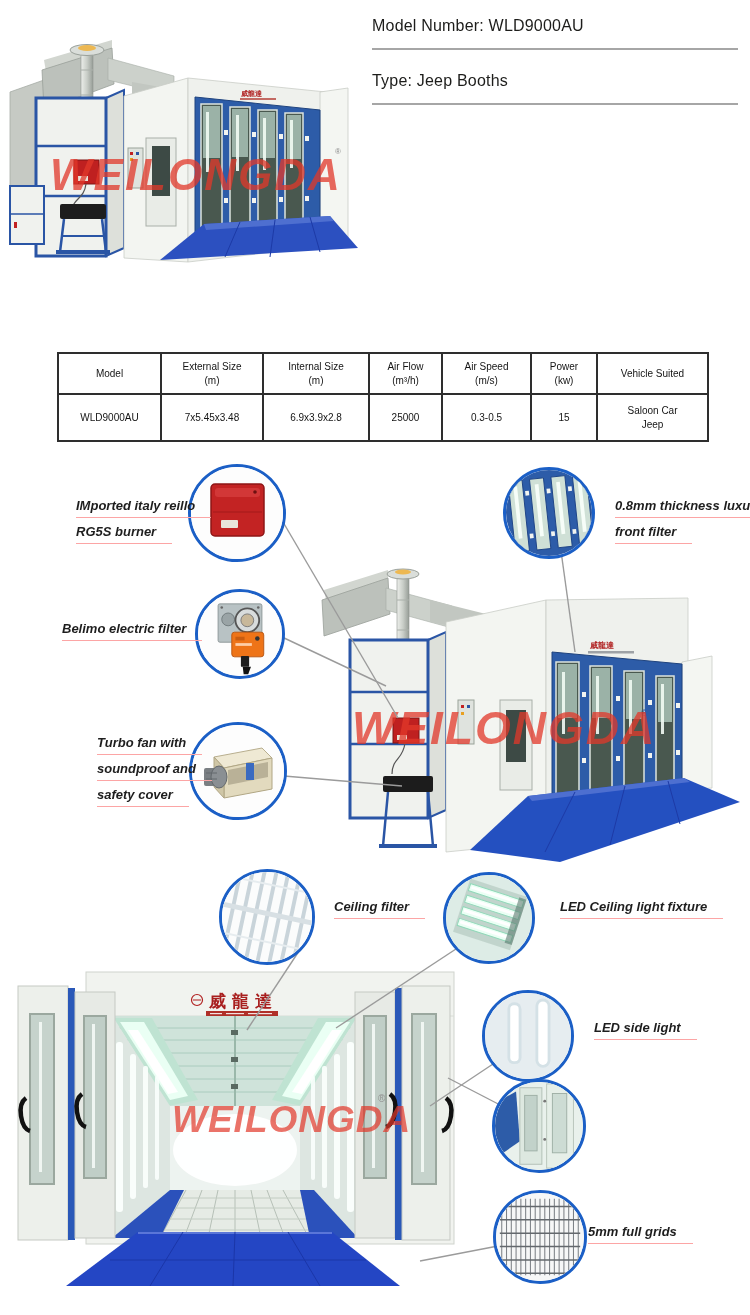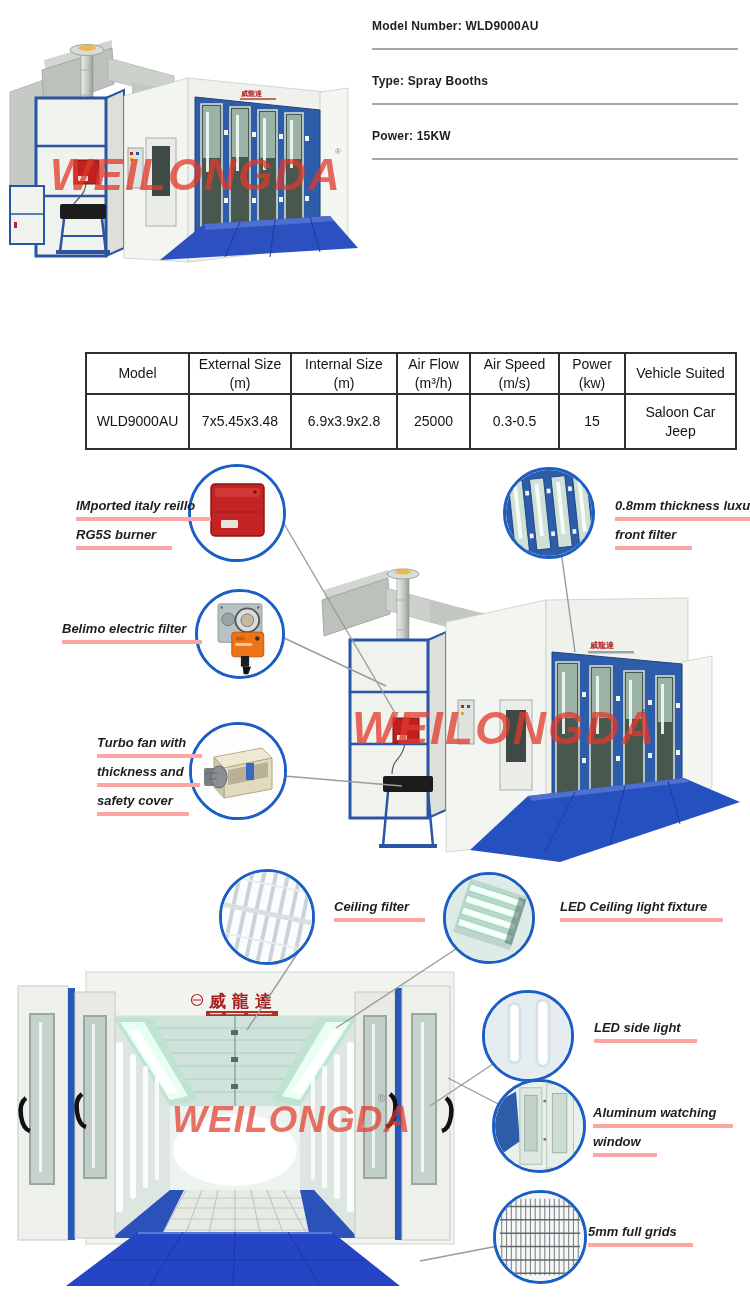--- a/index.html
+++ b/index.html
@@ -2,33 +2,33 @@
 <html><head>
 <meta charset="utf-8">
 <style>
   html,body{margin:0;padding:0;background:#fff;}
   .page{position:relative;width:750px;height:1315px;background:#fff;
         font-family:"Liberation Sans",sans-serif;overflow:hidden;}
   
   .spec-list{position:absolute;left:372px;top:4px;width:366px;z-index:5;}
   .spec-row{height:55px;}
   .spec-line{height:44px;display:flex;align-items:center;
-             border-bottom:2px solid #a6a6a6;font-weight:bold;font-size:12px;
+             border-bottom:2px solid #a6a6a6;font-weight:normal;font-size:16px;
              color:#1d1d1b;letter-spacing:.2px;white-space:nowrap;}
   
   table.specs{position:absolute;left:57px;top:352px;border-collapse:collapse;
-              font-size:14px;color:#141414;z-index:5;table-layout:fixed;margin-left:28px;}
+              font-size:10px;color:#141414;z-index:5;table-layout:fixed;}
   table.specs th,table.specs td{border:2px solid #2e2e2e;text-align:center;
               vertical-align:middle;font-weight:normal;padding:0;line-height:1.35;}
   table.specs tr.hdr{height:41px;}
-  table.specs tr.dat{height:55px;}
+  table.specs tr.dat{height:47px;}
   
   .callout-label{position:absolute;font-style:italic;font-weight:bold;
                  font-size:13px;color:#1e1e1e;z-index:6;}
-  .callout-label .ln{display:inline-block;border-bottom:4px solid #fca5a5;
+  .callout-label .ln{display:inline-block;border-bottom:1px solid #fca5a5;
                  padding:0 16px 4px 0;margin-bottom:6px;white-space:nowrap;}
   .callout-label .ln:last-child{margin-bottom:16px;}
   
   .circle{position:absolute;border:3px solid #1b5fc6;border-radius:50%;
           overflow:hidden;background:#fff;z-index:4;}
   .circle svg{display:block;width:100%;height:100%;}
   
   .art{position:absolute;z-index:1;}
   #lines{position:absolute;left:0;top:0;z-index:3;pointer-events:none;}
   .wm{font-family:"Liberation Sans",sans-serif;font-weight:bold;font-style:italic;}
@@ -132,26 +132,21 @@
   </svg>
 
   <div class="spec-list">
     <div class="spec-row">
         <div class="spec-line">
           <span>Model Number: WLD9000AU</span>
         </div>
       </div>
     <div class="spec-row">
         <div class="spec-line">
-          <span>Type: Spray Booths</span>
-        </div>
-      </div>
-    <div class="spec-row">
-        <div class="spec-line">
-          <span>Power: 15KW</span>
+          <span>Type: Jeep Booths</span>
         </div>
       </div>
   </div>
 
   <table class="specs">
     <colgroup>
       <col style="width:103px">
         <col style="width:102px">
         <col style="width:106px">
       <col style="width:73px">
@@ -577,37 +572,33 @@
 
   <div class="callout-label" style="left:76px;top:498px">
     <span class="ln">IMported italy reillo</span><br>
     <span class="ln">RG5S burner</span>
   </div>
   <div class="callout-label" style="left:62px;top:621px">
     <span class="ln">Belimo electric filter</span>
   </div>
   <div class="callout-label" style="left:97px;top:735px">
     <span class="ln">Turbo fan with</span><br>
-    <span class="ln">thickness and</span><br>
+    <span class="ln">soundproof and</span><br>
     <span class="ln">safety cover</span>
   </div>
   <div class="callout-label" style="left:615px;top:498px">
     <span class="ln">0.8mm thickness luxury</span><br>
     <span class="ln">front filter</span>
   </div>
   <div class="callout-label" style="left:334px;top:899px">
     <span class="ln">Ceiling filter</span>
   </div>
   <div class="callout-label" style="left:560px;top:899px">
     <span class="ln">LED  Ceiling light fixture</span>
   </div>
   <div class="callout-label" style="left:594px;top:1020px">
     <span class="ln">LED side light</span>
   </div>
-  <div class="callout-label" style="left:593px;top:1105px">
-    <span class="ln">Aluminum watching</span><br>
-    <span class="ln">window</span>
-  </div>
   <div class="callout-label" style="left:588px;top:1224px">
     <span class="ln">5mm full grids</span>
   </div>
 
 </div>
 
 </body></html>

